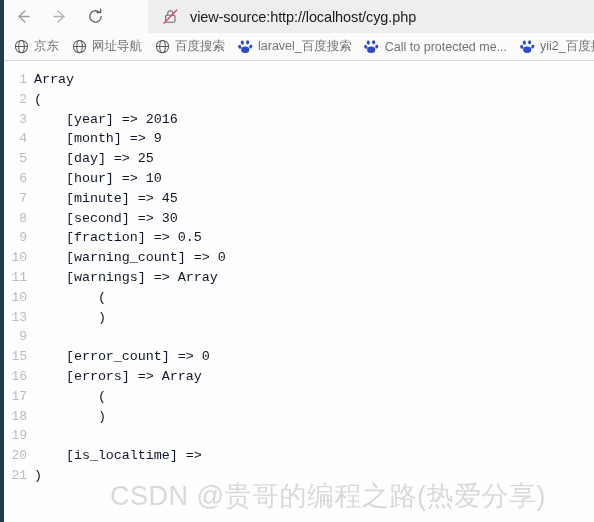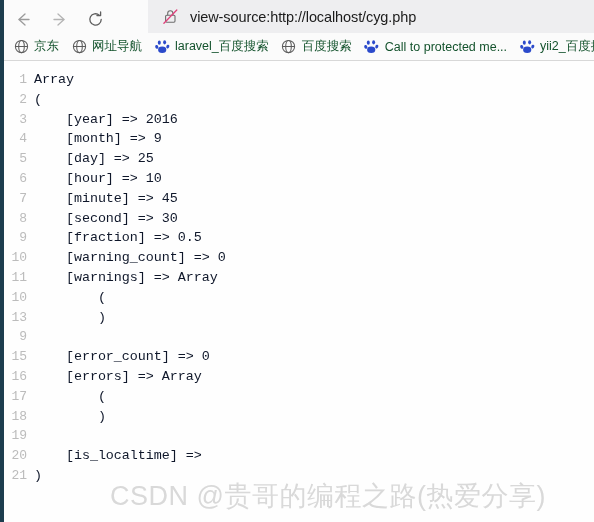--- a/index.html
+++ b/index.html
@@ -36,21 +36,21 @@
     width: 594px;
     height: 61px;
     background: #fbfbfb;
     border-bottom: 1px solid #d8d8d8;
     box-sizing: border-box;
   }
   .nav-row {
     position: relative;
     height: 33px;
     display: flex;
-    align-items: flex-end;
+    align-items: center;
     padding-left: 8px;
     box-sizing: border-box;
   }
   .nav-btn {
     width: 30px;
     height: 28px;
     display: flex;
     align-items: center;
     justify-content: center;
     flex: 0 0 auto;
@@ -114,21 +114,21 @@
     width: 16px;
     height: 16px;
     margin-right: 5px;
     flex: 0 0 auto;
     display: flex;
     align-items: center;
     justify-content: center;
   }
   .bm-label {
     font-size: 12.5px;
-    color: #14532d;
+    color: #737373;
     white-space: nowrap;
     font-family: "Liberation Sans", sans-serif;
   }
   
   .source {
     position: absolute;
     left: 4px;
     top: 61px;
     width: 590px;
     height: 461px;
@@ -243,44 +243,44 @@
             <ellipse cx="7.5" cy="7.5" rx="2.8" ry="6.1" fill="none" stroke="#5c5c5c" stroke-width="1.05"></ellipse>
             <path d="M1.5 7.5 H13.5" stroke="#5c5c5c" stroke-width="1.05"></path>
           </svg>
         </span>
         <span class="bm-label">网址导航</span>
       </div>
 
       <div class="bm">
         <span class="bm-icon">
           <svg width="15" height="15" viewBox="0 0 15 15">
+            <circle cx="7.5" cy="7.5" r="6.1" fill="none" stroke="#5c5c5c" stroke-width="1.05"></circle>
+            <ellipse cx="7.5" cy="7.5" rx="2.8" ry="6.1" fill="none" stroke="#5c5c5c" stroke-width="1.05"></ellipse>
+            <path d="M1.5 7.5 H13.5" stroke="#5c5c5c" stroke-width="1.05"></path>
+          </svg>
+        </span>
+        <span class="bm-label">百度搜索</span>
+      </div>
+
+      <div class="bm">
+        <span class="bm-icon">
+          <svg width="15" height="15" viewBox="0 0 15 15">
             <ellipse cx="4.3" cy="3.7" rx="1.5" ry="2.1" fill="#2b4acb"></ellipse>
             <ellipse cx="9.6" cy="3.3" rx="1.5" ry="2.1" fill="#2b4acb"></ellipse>
             <ellipse cx="1.8" cy="7.9" rx="1.5" ry="1.9" transform="rotate(-20 1.8 7.9)" fill="#2b4acb"></ellipse>
             <ellipse cx="12.8" cy="7.6" rx="1.5" ry="1.9" transform="rotate(20 12.8 7.6)" fill="#2b4acb"></ellipse>
             <ellipse cx="7.2" cy="10.7" rx="4.1" ry="3.2" fill="#2b4acb"></ellipse>
           </svg>
         </span>
         <span class="bm-label">laravel_百度搜索</span>
       </div>
 
       <div class="bm">
         <span class="bm-icon">
           <svg width="15" height="15" viewBox="0 0 15 15">
-            <circle cx="7.5" cy="7.5" r="6.1" fill="none" stroke="#5c5c5c" stroke-width="1.05"></circle>
-            <ellipse cx="7.5" cy="7.5" rx="2.8" ry="6.1" fill="none" stroke="#5c5c5c" stroke-width="1.05"></ellipse>
-            <path d="M1.5 7.5 H13.5" stroke="#5c5c5c" stroke-width="1.05"></path>
-          </svg>
-        </span>
-        <span class="bm-label">百度搜索</span>
-      </div>
-
-      <div class="bm">
-        <span class="bm-icon">
-          <svg width="15" height="15" viewBox="0 0 15 15">
             <ellipse cx="4.3" cy="3.7" rx="1.5" ry="2.1" fill="#2b4acb"></ellipse>
             <ellipse cx="9.6" cy="3.3" rx="1.5" ry="2.1" fill="#2b4acb"></ellipse>
             <ellipse cx="1.8" cy="7.9" rx="1.5" ry="1.9" transform="rotate(-20 1.8 7.9)" fill="#2b4acb"></ellipse>
             <ellipse cx="12.8" cy="7.6" rx="1.5" ry="1.9" transform="rotate(20 12.8 7.6)" fill="#2b4acb"></ellipse>
             <ellipse cx="7.2" cy="10.7" rx="4.1" ry="3.2" fill="#2b4acb"></ellipse>
           </svg>
         </span>
         <span class="bm-label">Call to protected me...</span>
       </div>
 

